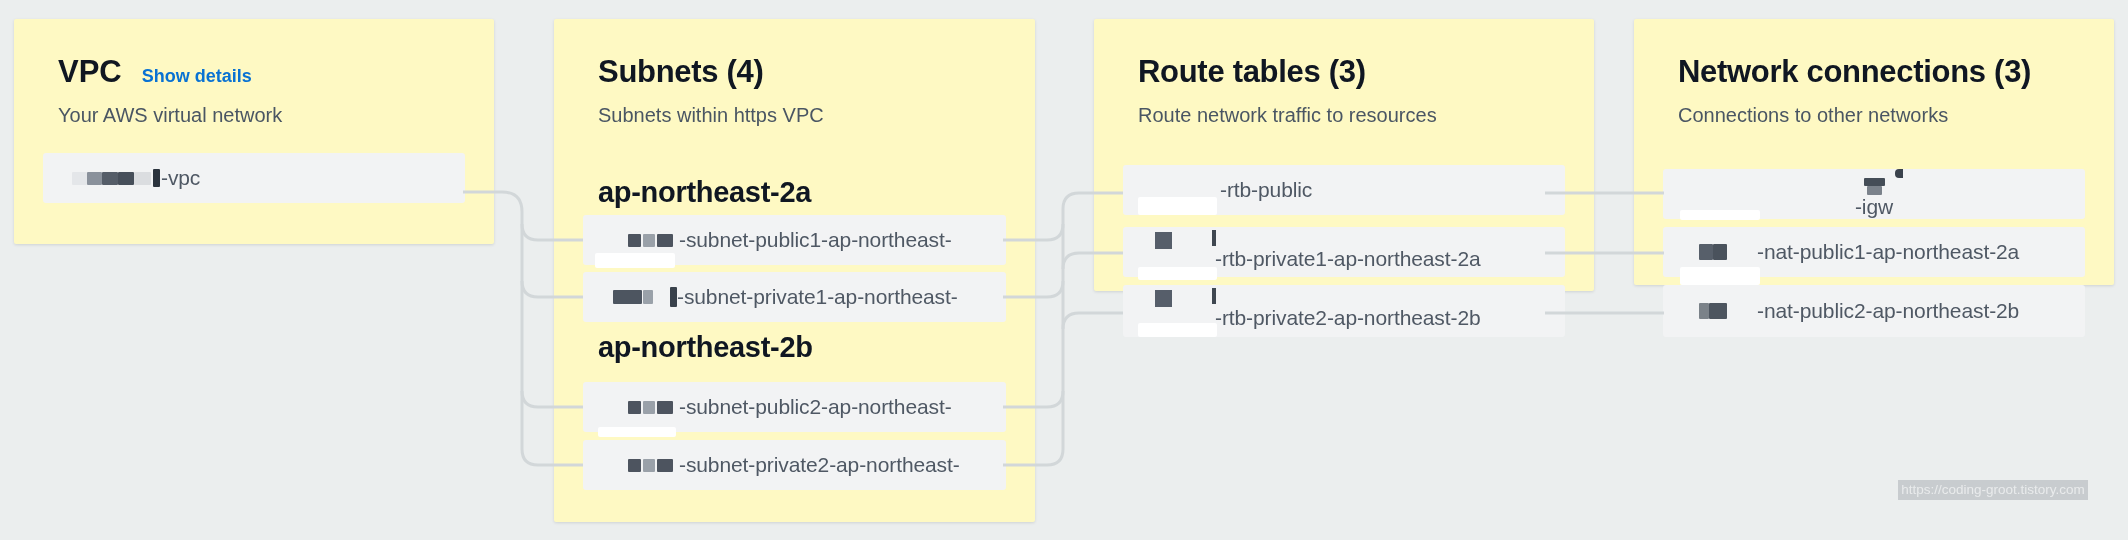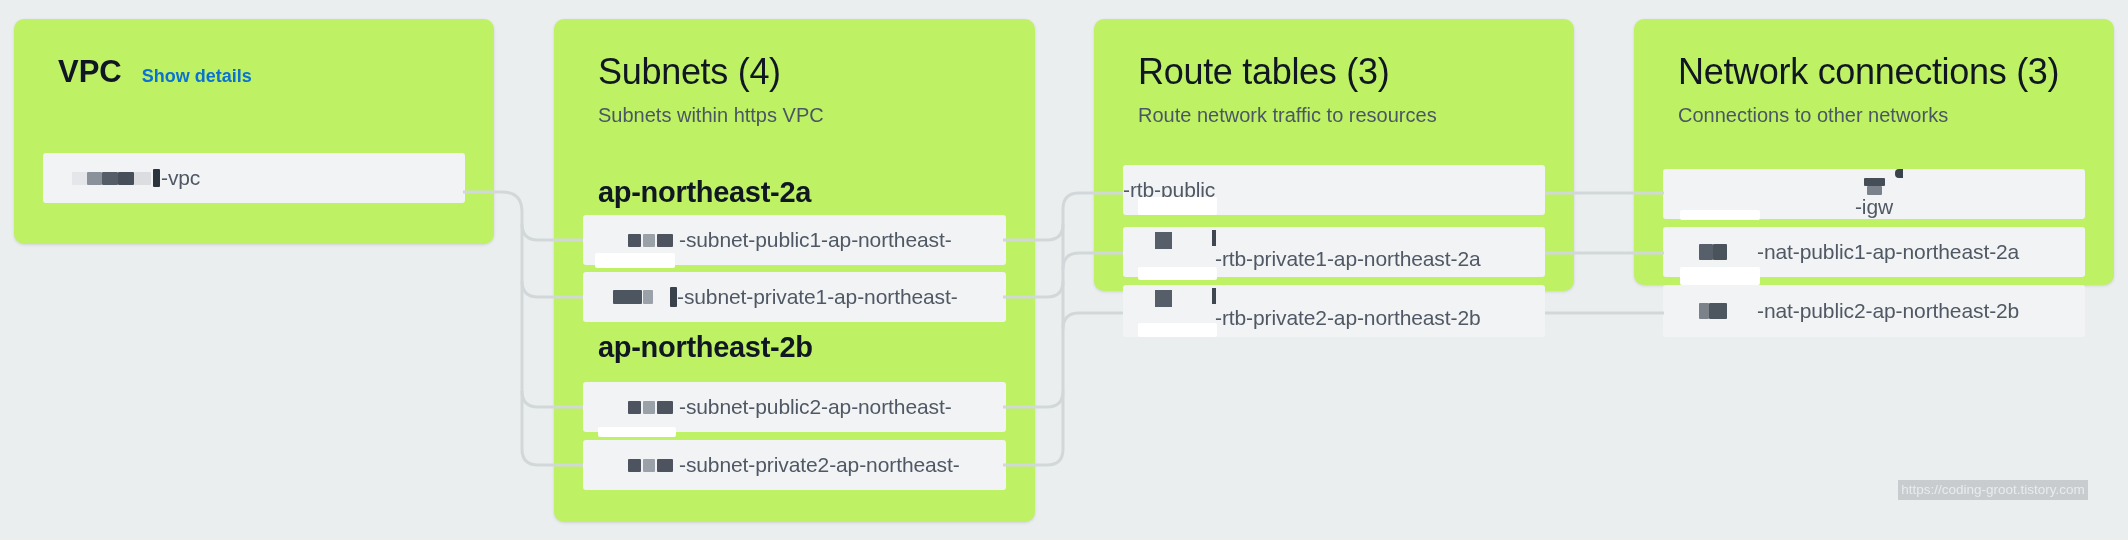--- a/index.html
+++ b/index.html
@@ -3,26 +3,26 @@
 <meta charset="utf-8">
 <style>
   html,body { margin:0; padding:0; }
   .canvas {
     position:relative; width:2128px; height:540px;
     background:#ebeeee; overflow:hidden;
     font-family:"Liberation Sans", sans-serif;
     -webkit-font-smoothing:antialiased;
   }
   .card {
-    position:absolute; background:#bef264; border-radius:10px;
+    position:absolute; background:#fef9c3; border-radius:2px;
     box-shadow:0 1px 3px rgba(0,28,36,.12);
   }
   .card-title {
     position:absolute; left:44px; top:36px;
-    font-size:36px; line-height:34px; font-weight:400;
+    font-size:31px; line-height:34px; font-weight:700;
     color:#101722; letter-spacing:-0.3px; white-space:nowrap;
   }
   .card-sub {
     position:absolute; left:44px; top:84px;
     font-size:20px; line-height:24px; color:#4a5663; white-space:nowrap;
   }
   .title-row { position:absolute; left:44px; top:36px; display:flex; align-items:baseline; gap:20px; }
   .title-row .t { font-size:31px; line-height:34px; font-weight:700; color:#101722; }
   .link { font-size:18px; font-weight:700; color:#0972d3; cursor:pointer; white-space:nowrap; }
   .az-heading {
@@ -73,20 +73,21 @@
     <path d="M1545,193 H1664"></path>
     <path d="M1545,253 H1664"></path>
     <path d="M1545,313 H1664"></path>
   </svg>
 
   <div class="card" style="left:14px; top:19px; width:480px; height:225px;">
     <div class="title-row">
       <span class="t">VPC</span>
       <span class="link">Show details</span>
     </div>
+    <div class="card-sub">Your AWS virtual network</div>
     <div class="row" style="top:134px;">
       <span class="redact" style="width:15px;height:13px;background:#e4e6e9;margin-left:29px;"></span>
       <span class="redact" style="width:15px;height:13px;background:#8a919b;"></span>
       <span class="redact" style="width:16px;height:13px;background:#555d68;"></span>
       <span class="redact" style="width:16px;height:13px;background:#474f5a;"></span>
       <span class="redact" style="width:17px;height:13px;background:#dbdde0;margin-right:2px;"></span>
       <span class="redact" style="width:7px;height:18px;background:#2b333d;margin-right:1px;"></span>
       <span class="lbl">-vpc</span>
     </div>
   </div>
@@ -124,26 +125,26 @@
       <span class="redact" style="width:13px;height:13px;background:#4d545f;margin-left:45px;margin-right:2px;"></span>
       <span class="redact" style="width:12px;height:13px;background:#9aa1a9;margin-right:2px;"></span>
       <span class="redact" style="width:16px;height:13px;background:#4d545f;margin-right:6px;"></span>
       <span class="lbl">-subnet-private2-ap-northeast-</span>
     </div>
 
     <div class="patch" style="left:41px; top:234px; width:80px; height:15px;"></div>
     <div class="patch" style="left:44px; top:408px; width:78px; height:10px;"></div>
   </div>
 
-  <div class="card" style="left:1094px; top:19px; width:480px; height:272px;">
+  <div class="card" style="left:1094px; top:19px; width:480px; height:272px;padding-left:20px;">
     <div class="card-title">Route tables (3)</div>
     <div class="card-sub">Route network traffic to resources</div>
 
     <div class="row" style="top:146px;">
-      <span class="lbl" style="">-rtb-public</span>
+      <span class="lbl" style="margin-left:97px;">-rtb-public</span>
     </div>
 
     <div class="row" style="top:208px;">
       <span class="sq"></span>
       <span class="tick"></span>
       <span class="lbl" style="margin-left:92px;margin-top:14px;">-rtb-private1-ap-northeast-2a</span>
     </div>
 
     <div class="row" style="top:266px; height:52px;">
       <span class="sq"></span>

